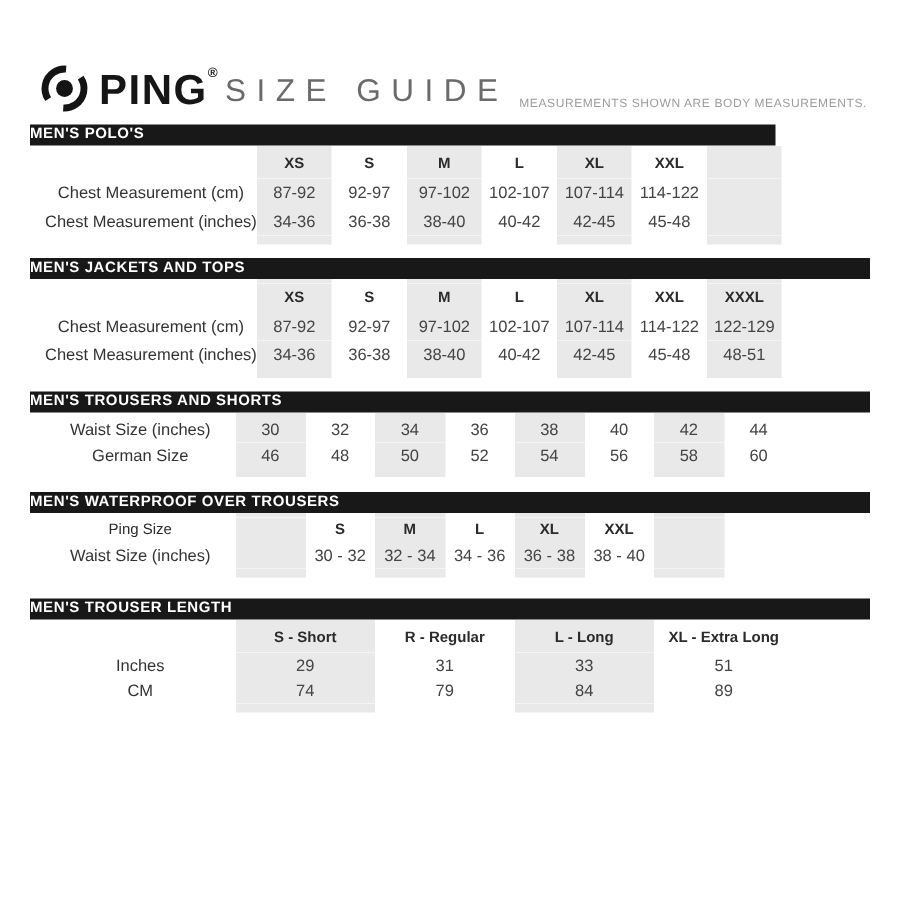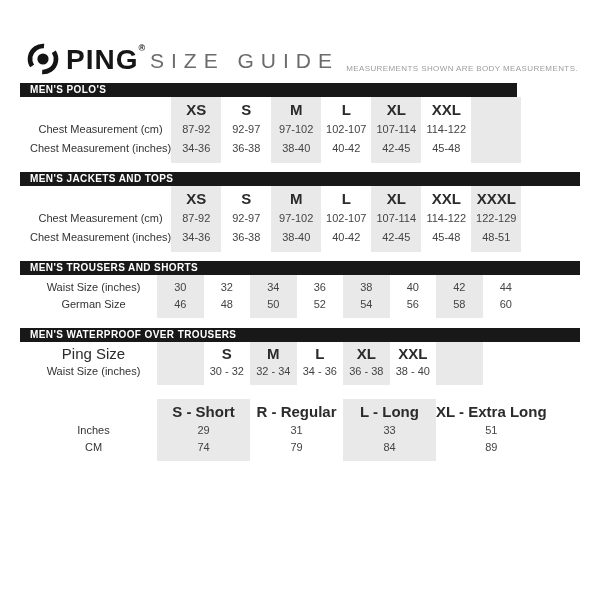--- a/index.html
+++ b/index.html
@@ -16,28 +16,28 @@
   .reg { font-size:9px; vertical-align:18px; letter-spacing:0; }
   .guide-title { position:absolute; left:150px; top:49px; font-size:21px; color:#6b6b6b;
            letter-spacing:7px; white-space:nowrap; }
   .note { position:absolute; right:22px; top:64px; font-size:8px; color:#9c9c9c;
            letter-spacing:0.4px; }
   
   .section { margin-left:20px; width:560px; }
   .s1 { margin-bottom:9px; } .s2 { margin-bottom:9px; }
   .s3 { margin-bottom:10px; } .s4 { margin-bottom:14px; }
   .bar { height:14px; background:#181818; color:#ffffff; font-size:10px; font-weight:bold;
-         letter-spacing:0.4px; line-height:14px; padding-left:10px; white-space:nowrap; }
+         letter-spacing:0.4px; line-height:14px; padding-left:0; white-space:nowrap; }
   .bar.short { width:497px; }
   table { border-collapse:collapse; table-layout:fixed; }
   td { vertical-align:middle; text-align:center; font-size:11px; color:#444;
        overflow:hidden; white-space:nowrap; }
   col.band { background:#e9e9e9; }
   td.lab { text-align:center; padding-left:10px; color:#333; }
-  tr.hdr-row td { font-weight:bold; color:#2b2b2b; font-size:15px; }
+  tr.hdr-row td { font-weight:bold; color:#2b2b2b; font-size:10px; }
   tr.r19 td { height:19px; } tr.r17 td { height:17px; }
   tr.sp-t td { height:3px; } tr.sp-b td { height:6px; }
 </style>
 </head>
 <body>
 
 <div class="page">
 
   <div class="hdr">
     <svg class="logo-ring" width="36" height="36" viewBox="0 0 36 36">
@@ -307,20 +307,21 @@
             <td></td>
             <td></td>
             <td></td>
             <td></td>
           </tr>
     </tbody>
       </table>
   </div>
 
   <div class="section s5">
+    <div class="bar">MEN'S TROUSER LENGTH</div>
     <table>
       <colgroup>
         <col style="width:137px">
           <col class="band" style="width:93px">
           <col style="width:93px">
         <col class="band" style="width:93px">
           <col style="width:93px">
       </colgroup>
       <tbody>
           <tr class="sp-t">

